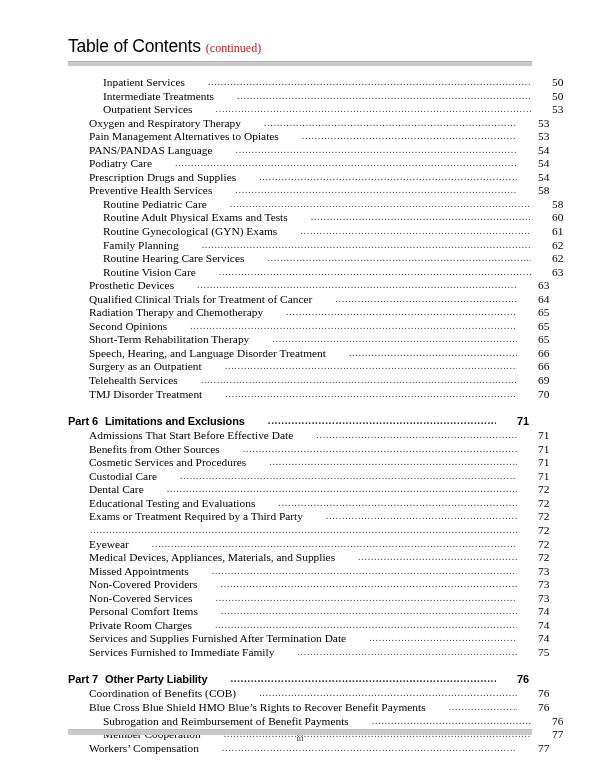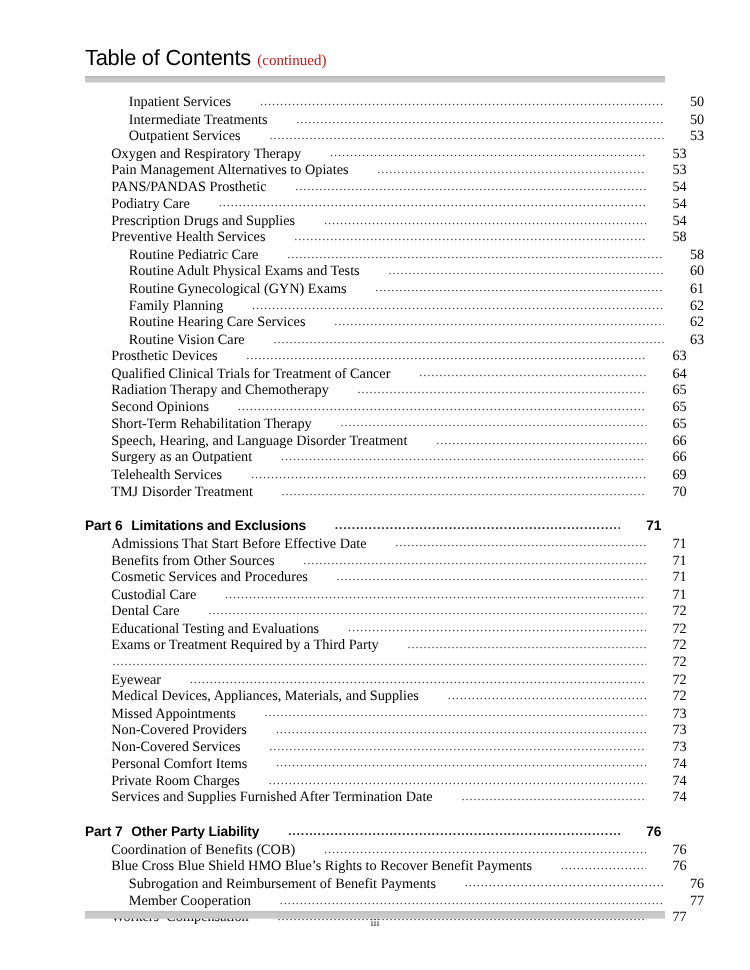--- a/index.html
+++ b/index.html
@@ -173,21 +173,21 @@
         <span class="label">Oxygen and Respiratory Therapy</span>
         <span class="leader"></span>
         <span class="pageno">53</span>
       </div>
       <div class="row lvl1">
         <span class="label">Pain Management Alternatives to Opiates</span>
         <span class="leader"></span>
         <span class="pageno">53</span>
       </div>
       <div class="row lvl1">
-        <span class="label">PANS/PANDAS Prosthetic</span>
+        <span class="label">PANS/PANDAS Language</span>
         <span class="leader"></span>
         <span class="pageno">54</span>
       </div>
       <div class="row lvl1">
         <span class="label">Podiatry Care</span>
         <span class="leader"></span>
         <span class="pageno">54</span>
       </div>
       <div class="row lvl1">
         <span class="label">Prescription Drugs and Supplies</span>
@@ -352,20 +352,25 @@
       <div class="row lvl1">
         <span class="label">Private Room Charges</span>
         <span class="leader"></span>
         <span class="pageno">74</span>
       </div>
       <div class="row lvl1">
         <span class="label">Services and Supplies Furnished After Termination Date</span>
         <span class="leader"></span>
         <span class="pageno">74</span>
       </div>
+      <div class="row lvl1">
+        <span class="label">Services Furnished to Immediate Family</span>
+        <span class="leader"></span>
+        <span class="pageno">75</span>
+      </div>
       <div class="spacer"></div>
       <div class="row lvl0 part">
         <span class="label">Part 7<span class="num-gap"></span><span>Other Party Liability</span></span>
         <span class="leader"></span>
         <span class="pageno">76</span>
       </div>
       <div class="row lvl1">
         <span class="label">Coordination of Benefits (COB)</span>
         <span class="leader"></span>
         <span class="pageno">76</span>

